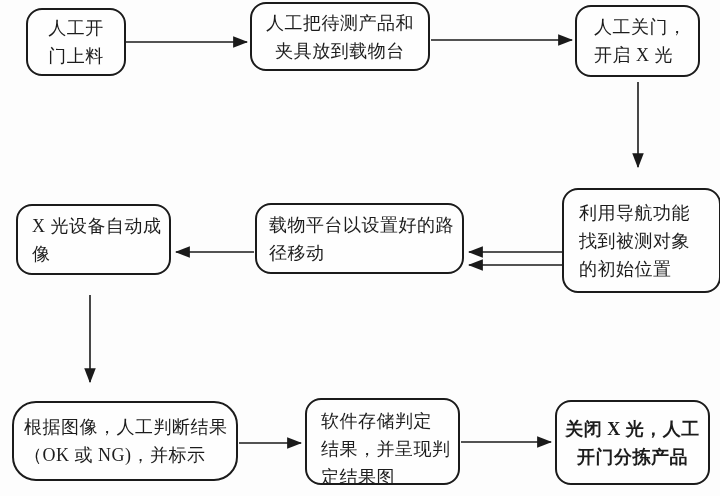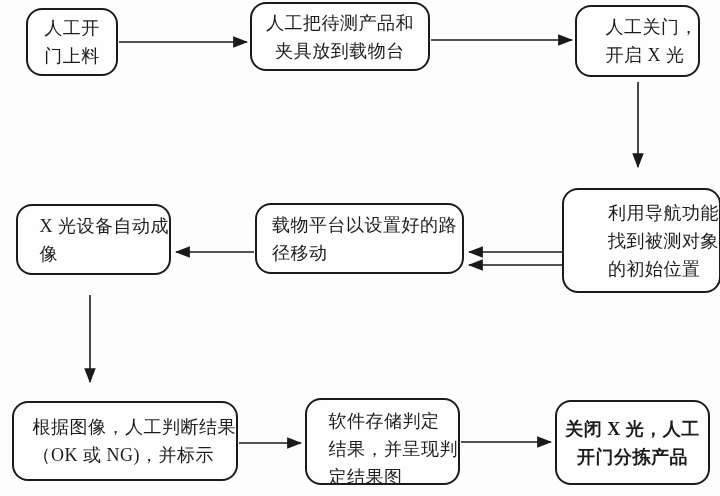--- a/index.html
+++ b/index.html
@@ -33,21 +33,20 @@
     box-sizing: border-box;
     background: #fefefe;
     border: 2px solid #1b1b1b;
     border-radius: 16px;
     display: flex;
     align-items: center;
     color: #1c1c1c;
     font-size: 18px;
     line-height: 28px;
     letter-spacing: 0.5px;
-    justify-content: flex-end;
   }
   .node-text {
     white-space: pre-line;
   }
   .node.center {
     justify-content: center;
     text-align: center;
   }
   .node.left {
     text-align: left;
@@ -72,21 +71,21 @@
     <line class="conn" x1="431" y1="40" x2="572" y2="40" marker-end="url(#ah)"></line>
     <line class="conn" x1="638" y1="82" x2="638" y2="167" marker-end="url(#ah)"></line>
     <line class="conn" x1="562" y1="252" x2="469" y2="252" marker-end="url(#ah)"></line>
     <line class="conn" x1="562" y1="265" x2="469" y2="265" marker-end="url(#ah)"></line>
     <line class="conn" x1="254" y1="252" x2="176" y2="252" marker-end="url(#ah)"></line>
     <line class="conn" x1="90" y1="295" x2="90" y2="382" marker-end="url(#ah)"></line>
     <line class="conn" x1="239" y1="443" x2="301" y2="443" marker-end="url(#ah)"></line>
     <line class="conn" x1="461" y1="442" x2="551" y2="442" marker-end="url(#ah)"></line>
   </svg>
 
-  <div class="node center" style="left:26px; top:8px; width:92px; height:68px;text-align:right;">
+  <div class="node center" style="left:26px; top:8px; width:100px; height:68px;text-align:right;">
     <div class="node-text">人工开
 门上料</div>
   </div>
 
   <div class="node center" style="left:250px; top:2px; width:180px; height:69px;">
     <div class="node-text">人工把待测产品和
 夹具放到载物台</div>
   </div>
 
   <div class="node left" style="left:575px; top:5px; width:125px; height:72px; padding-left:17px;">
@@ -103,21 +102,21 @@
   <div class="node left" style="left:255px; top:203px; width:209px; height:71px; padding-left:12px; padding-right:5px;">
     <div class="node-text">载物平台以设置好的路
 径移动</div>
   </div>
 
   <div class="node left" style="left:16px; top:204px; width:155px; height:71px; padding-left:14px;">
     <div class="node-text">X 光设备自动成
 像</div>
   </div>
 
-  <div class="node left" style="left:12px; top:401px; width:226px; height:80px; ">
+  <div class="node left" style="left:12px; top:401px; width:226px; height:80px; padding-left:10px;border-radius:24px;">
     <div class="node-text">根据图像，人工判断结果
 （OK 或 NG)，并标示</div>
   </div>
 
   <div class="node left top-clip" style="left:305px; top:398px; width:155px; height:87px; padding-left:14px; padding-top:7px;">
     <div class="node-text">软件存储判定
 结果，并呈现判
 定结果图</div>
   </div>
 

